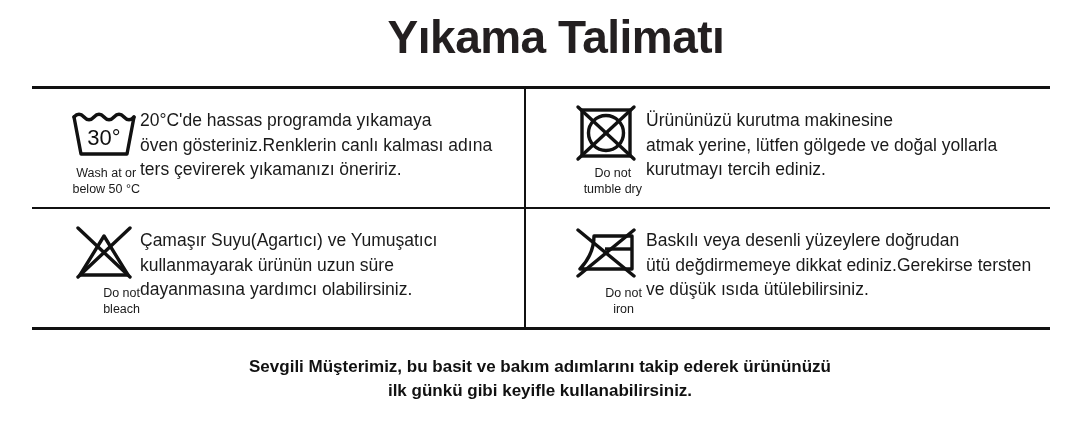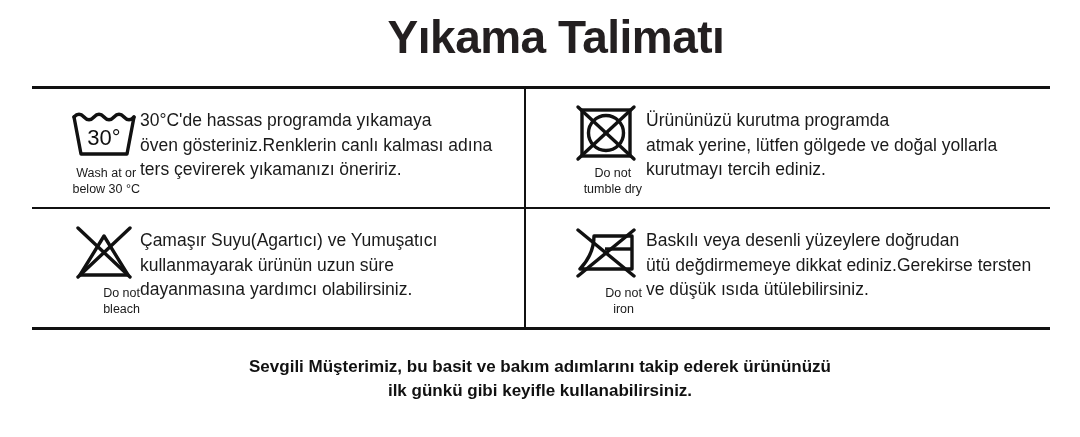--- a/index.html
+++ b/index.html
@@ -142,41 +142,41 @@
 
         <td class="left-cell">
           <div class="cell-inner pad-left">
             <div class="symbol-block">
               <svg class="symbol-glyph" viewBox="0 0 72 58">
                 <path d="M6 13 L13 50 L59 50 L66 13" fill="none" stroke="#111" stroke-width="3.4" stroke-linejoin="round" stroke-linecap="round"></path>
                 <path d="M6 13 Q11 7.5 16 13 T26 13 T36 13 T46 13 T56 13 T66 13" fill="none" stroke="#111" stroke-width="3.4" stroke-linejoin="round" stroke-linecap="round"></path>
                 <text x="36" y="41" text-anchor="middle" font-family="Liberation Sans, sans-serif" font-size="22" fill="#111">30°</text>
               </svg>
               <div class="symbol-caption">Wash at or
-below 30 °C</div>
-            </div>
-            <div class="cell-text">30°C'de hassas programda yıkamaya
+below 50 °C</div>
+            </div>
+            <div class="cell-text">20°C'de hassas programda yıkamaya
 öven gösteriniz.Renklerin canlı kalması adına
 ters çevirerek yıkamanızı öneririz.</div>
           </div>
         </td>
 
         <td class="right-cell">
           <div class="cell-inner pad-right">
             <div class="symbol-block">
               <svg class="symbol-glyph" viewBox="0 0 72 58">
                 <rect x="12" y="6" width="48" height="46" fill="none" stroke="#111" stroke-width="3.4"></rect>
                 <circle cx="36" cy="29" r="17.5" fill="none" stroke="#111" stroke-width="3.4"></circle>
                 <line x1="8" y1="3" x2="64" y2="55" stroke="#111" stroke-width="3.4" stroke-linecap="round"></line>
                 <line x1="64" y1="3" x2="8" y2="55" stroke="#111" stroke-width="3.4" stroke-linecap="round"></line>
               </svg>
               <div class="symbol-caption">Do not
 tumble dry</div>
             </div>
-            <div class="cell-text">Ürününüzü kurutma programda
+            <div class="cell-text">Ürününüzü kurutma makinesine
 atmak yerine, lütfen gölgede ve doğal yollarla
 kurutmayı tercih ediniz.</div>
           </div>
         </td>
       </tr>
 
       <tr class="row-2">
 
         <td class="left-cell">
           <div class="cell-inner pad-left">

